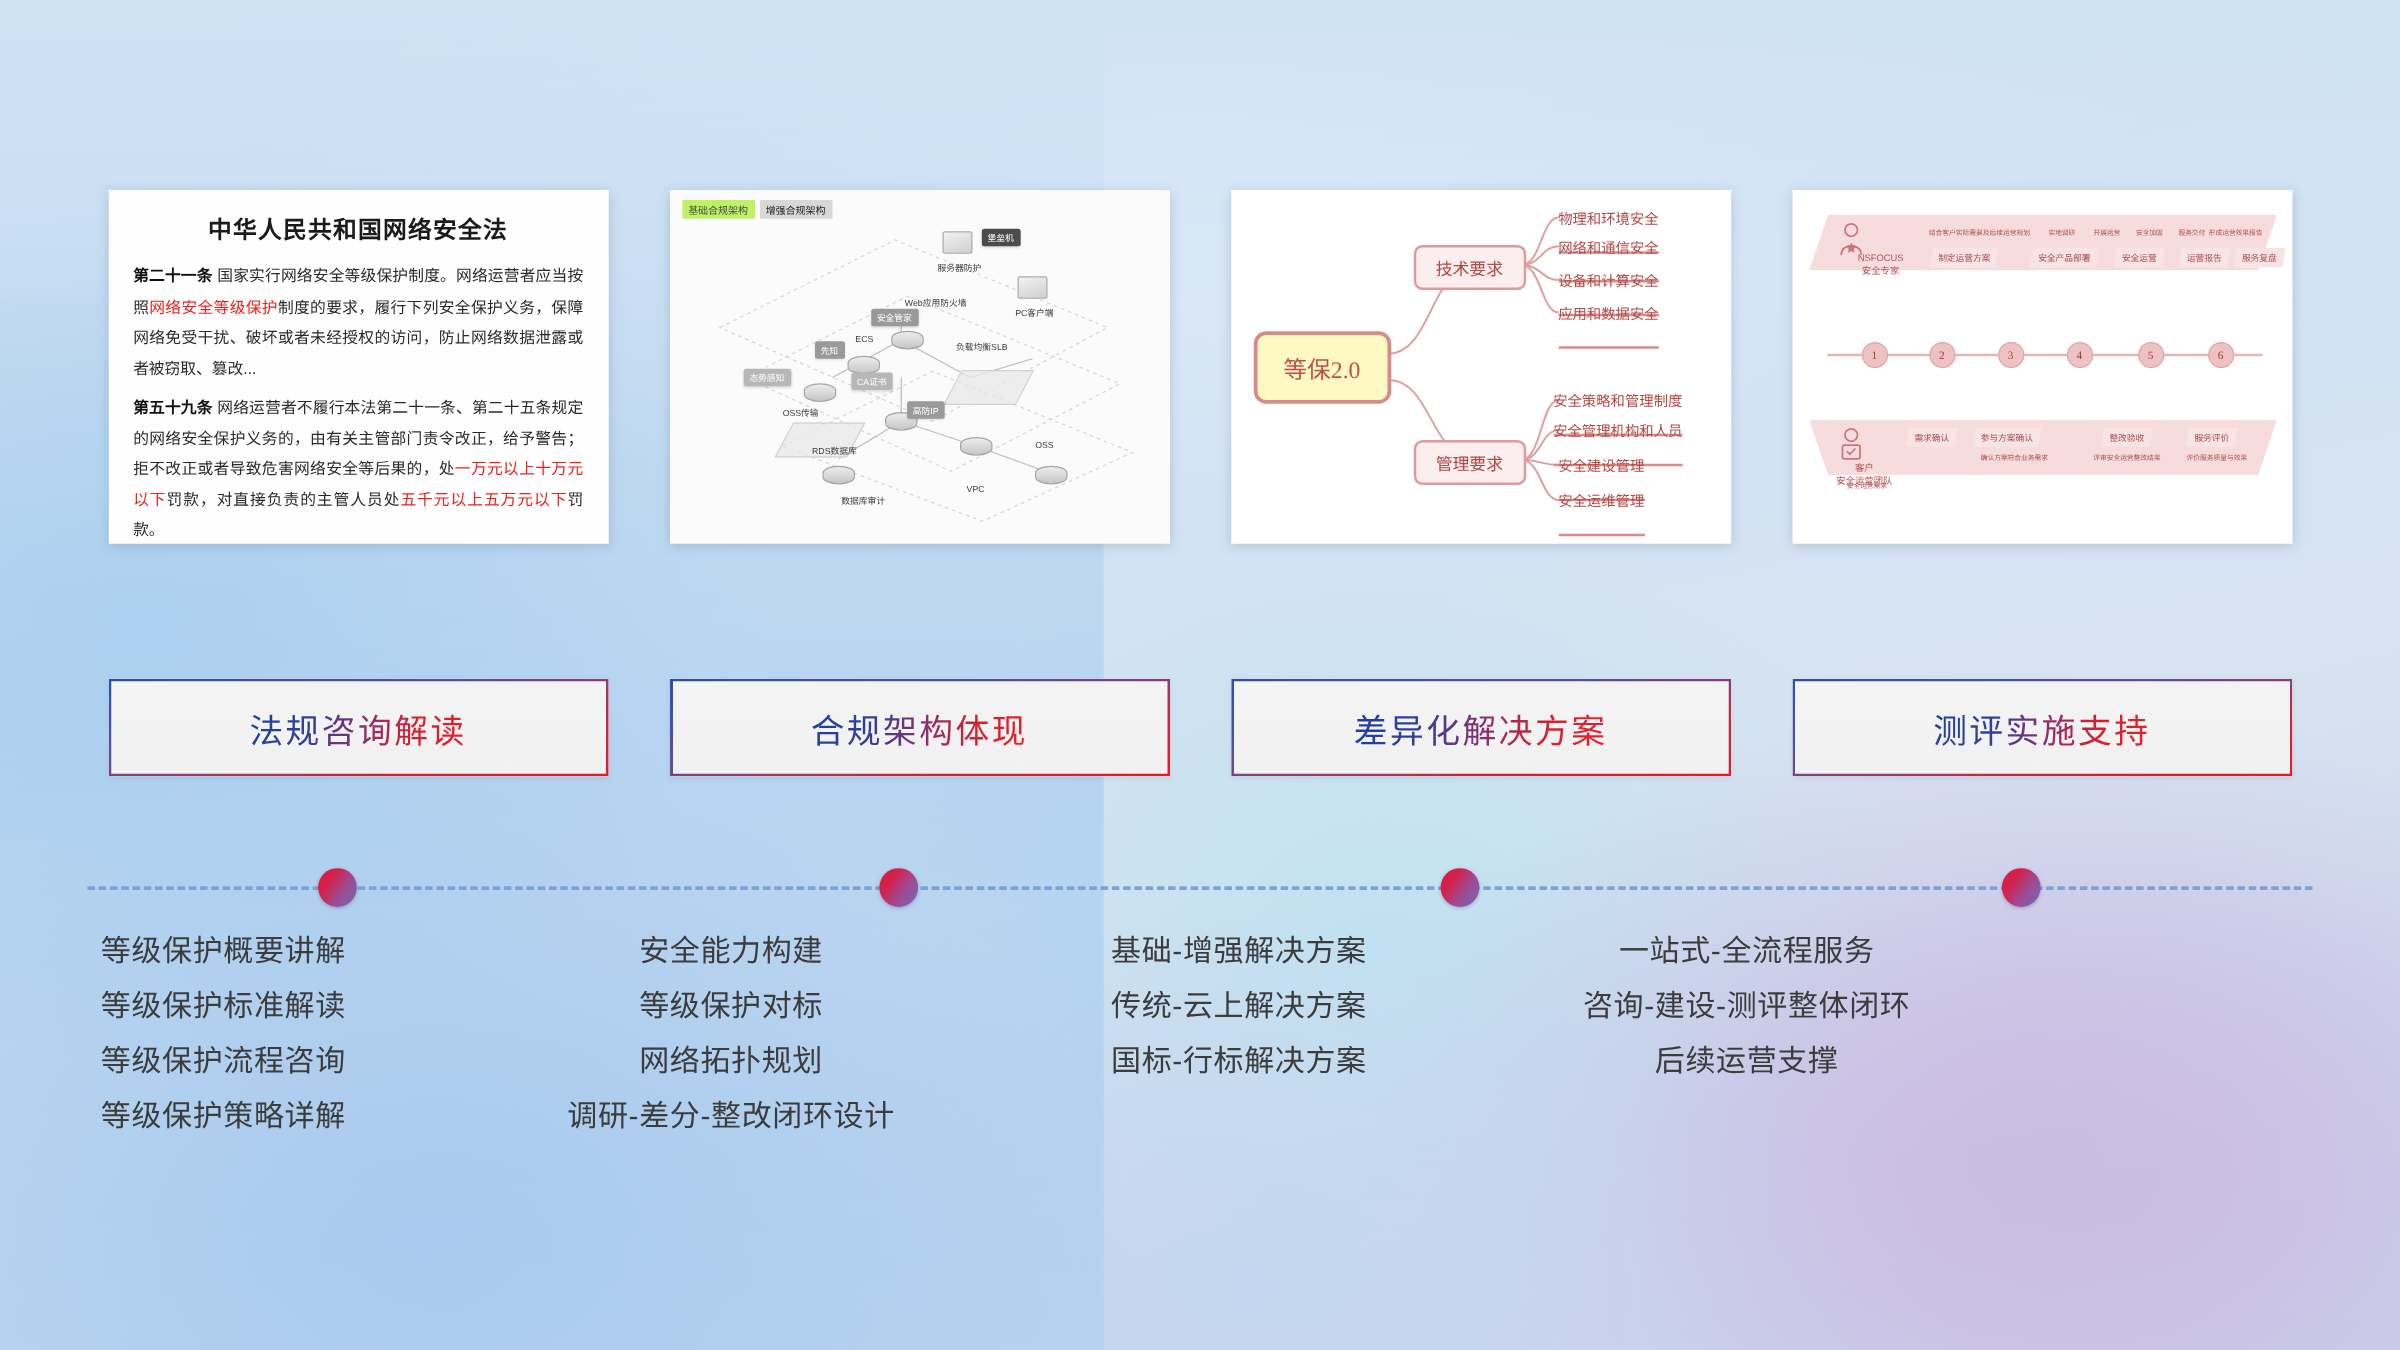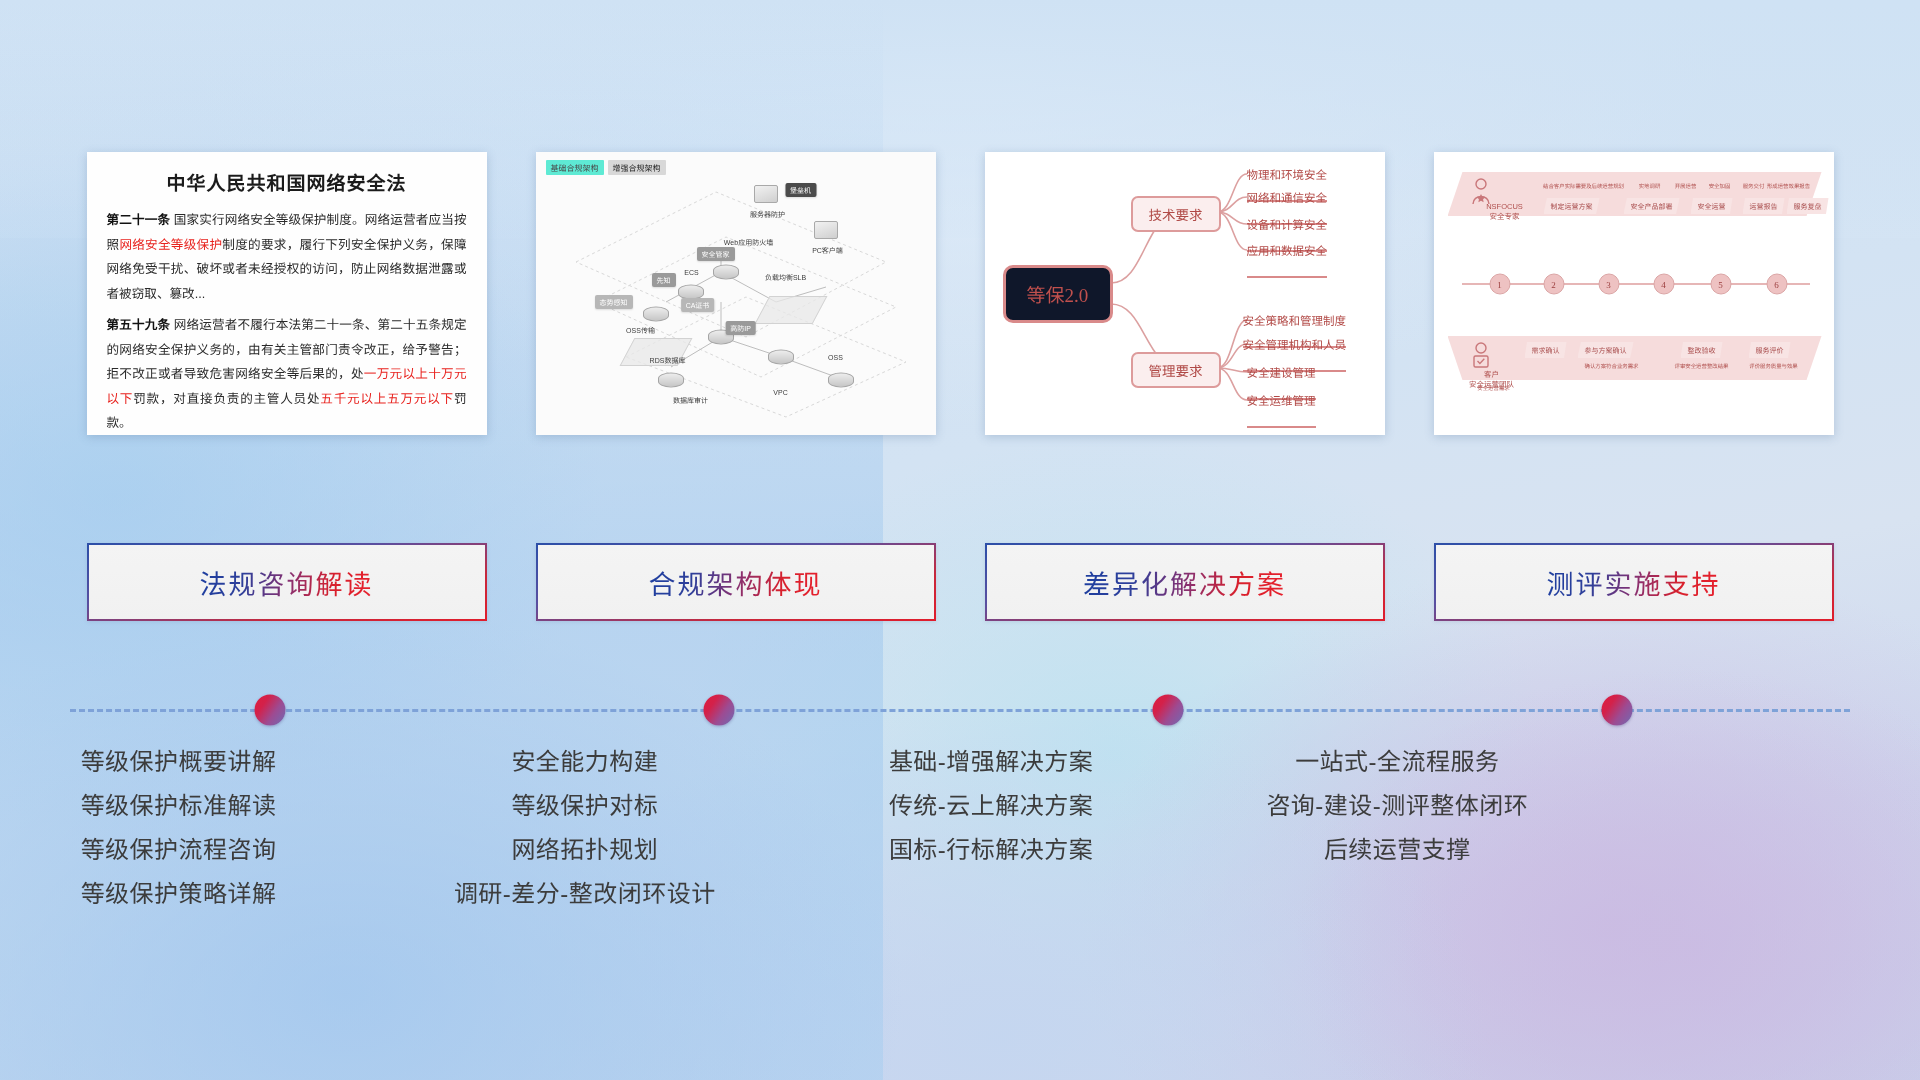--- a/index.html
+++ b/index.html
@@ -97,21 +97,21 @@
   .arch-tabs {
     position: absolute;
     top: 8px; left: 10px;
     display: flex;
     gap: 4px;
     z-index: 4;
   }
   .arch-tab {
     font-size: 8px;
     color: #4a4a4a;
-    background: #5eead4;
+    background: #bef264;
     padding: 2px 5px;
     border-radius: 1px;
     white-space: nowrap;
   }
   .arch-tab.active { background: #d8d8d8; color: #222; }
   .arch-canvas { position: absolute; inset: 0; }
   .node-chip {
     position: absolute;
     font-size: 7px;
     color: #fff;
@@ -158,21 +158,21 @@
   
   .mind-card { background: #ffffff; }
   .mind-root {
     position: absolute;
     left: 18px;
     top: 50%;
     transform: translateY(-50%);
     width: 104px;
     height: 52px;
     border: 3px solid #d98a8a;
-    background: #0f172a;
+    background: #fef9c3;
     border-radius: 10px;
     display: flex;
     align-items: center;
     justify-content: center;
     font-size: 19px;
     color: #c0504d;
     font-family: "Liberation Serif", "DejaVu Serif", serif;
   }
   .mind-branch {
     position: absolute;

